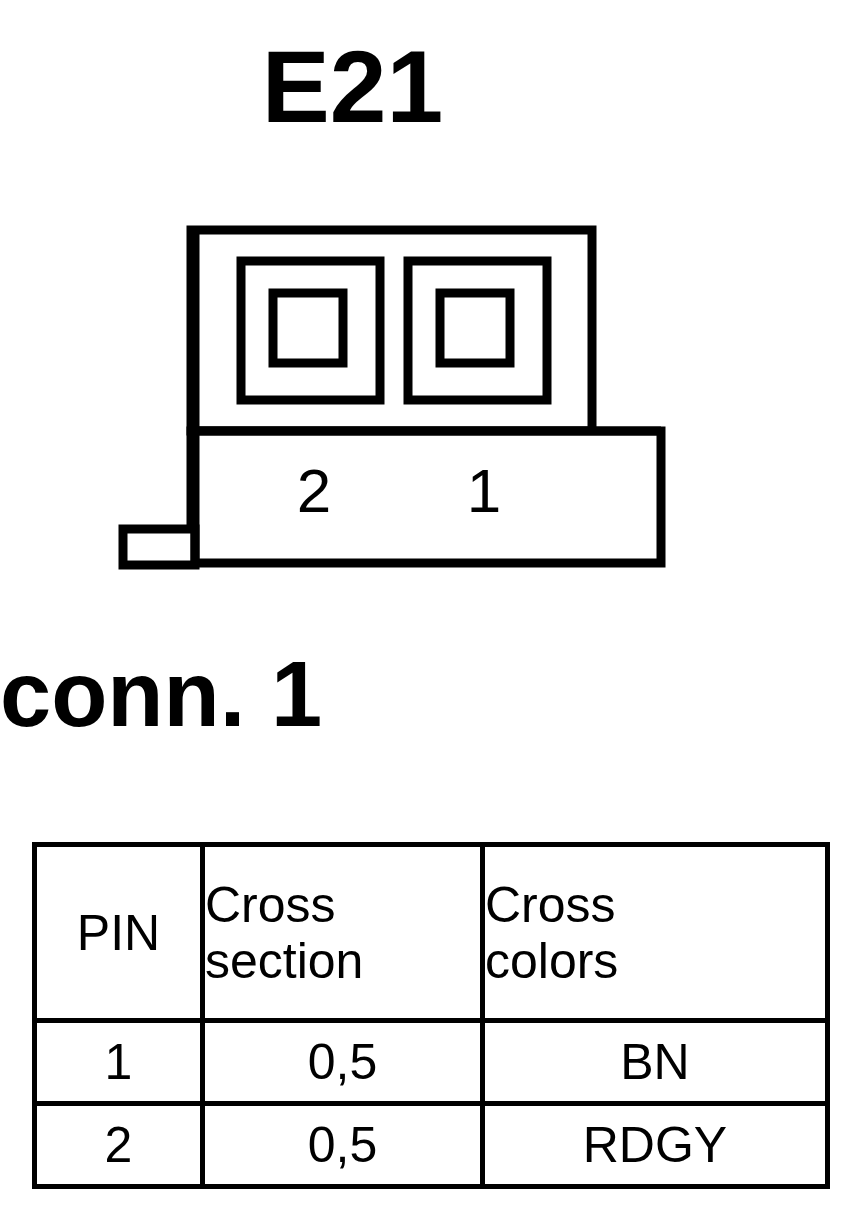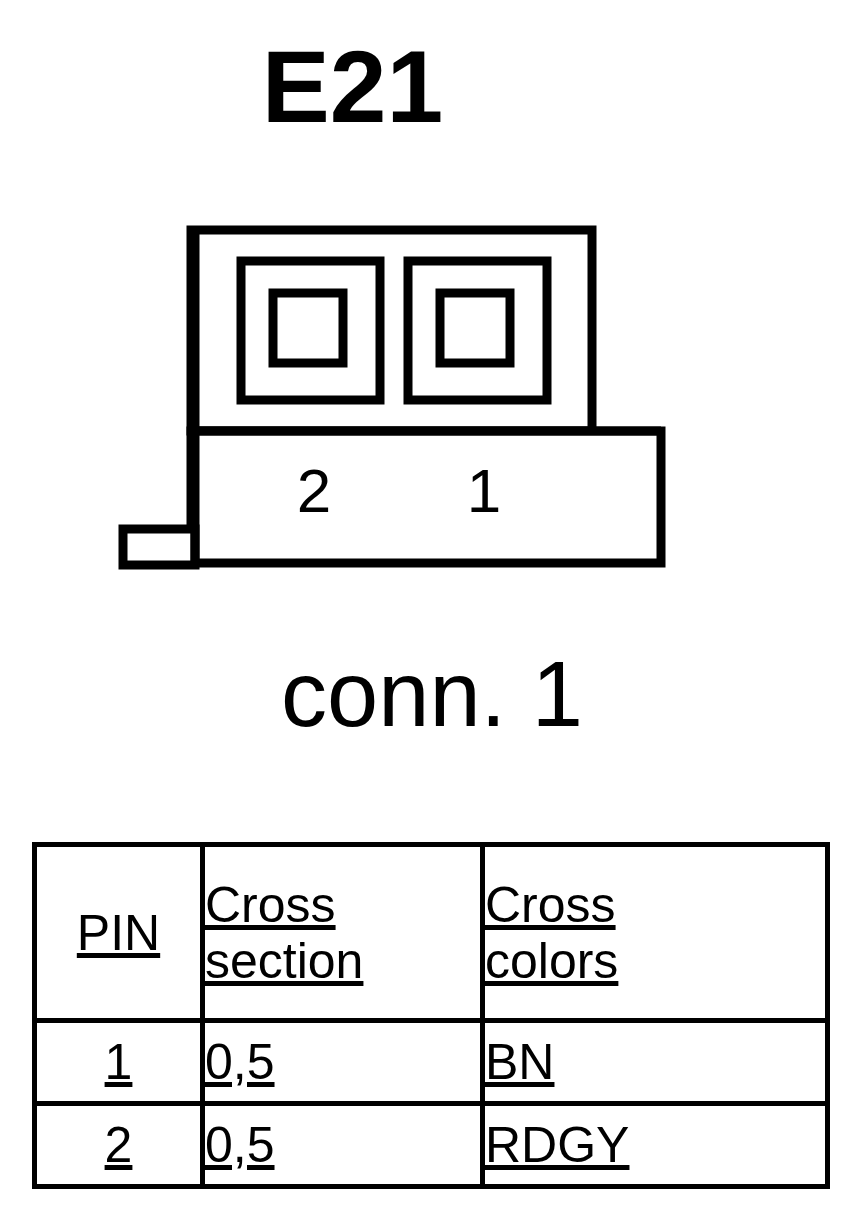--- a/index.html
+++ b/index.html
@@ -46,23 +46,22 @@
     font-size: 62px;
     fill: #000000;
   }
 
   
   #connector-caption {
     position: absolute;
     left: 0;
     top: 648px;
     width: 864px;
-    text-align: center;
     font-size: 92px;
-    font-weight: normal;
+    font-weight: bold;
     line-height: 1;
   }
 
   
   #pinout-table-wrap {
     position: absolute;
     left: 32px;
     top: 842px;
     width: 793px;
   }
@@ -76,21 +75,20 @@
     border: 5px solid #000000;
     font-weight: normal;
     font-size: 50px;
     line-height: 1.12;
     padding: 0;
     color: #000000;
   }
   
   table.pinout {
     outline: 0;
-    text-decoration: underline;
   }
   col.c-pin    { width: 168px; }
   col.c-cross  { width: 280px; }
   col.c-color  { width: 345px; }
 
   th.h-pin {
     text-align: center;
     vertical-align: middle;
     height: 171px;
   }
@@ -98,21 +96,21 @@
     text-align: left;
     vertical-align: middle;
     height: 171px;
   }
   td.d-pin {
     text-align: center;
     vertical-align: middle;
     height: 78px;
   }
   td.d-cross, td.d-color {
-    text-align: left;
+    text-align: center;
     vertical-align: middle;
     height: 78px;
     padding-left: 14px;
   }
 </style>
 </head>
 <body>
 
 <div id="connector-title">E21</div>
 

